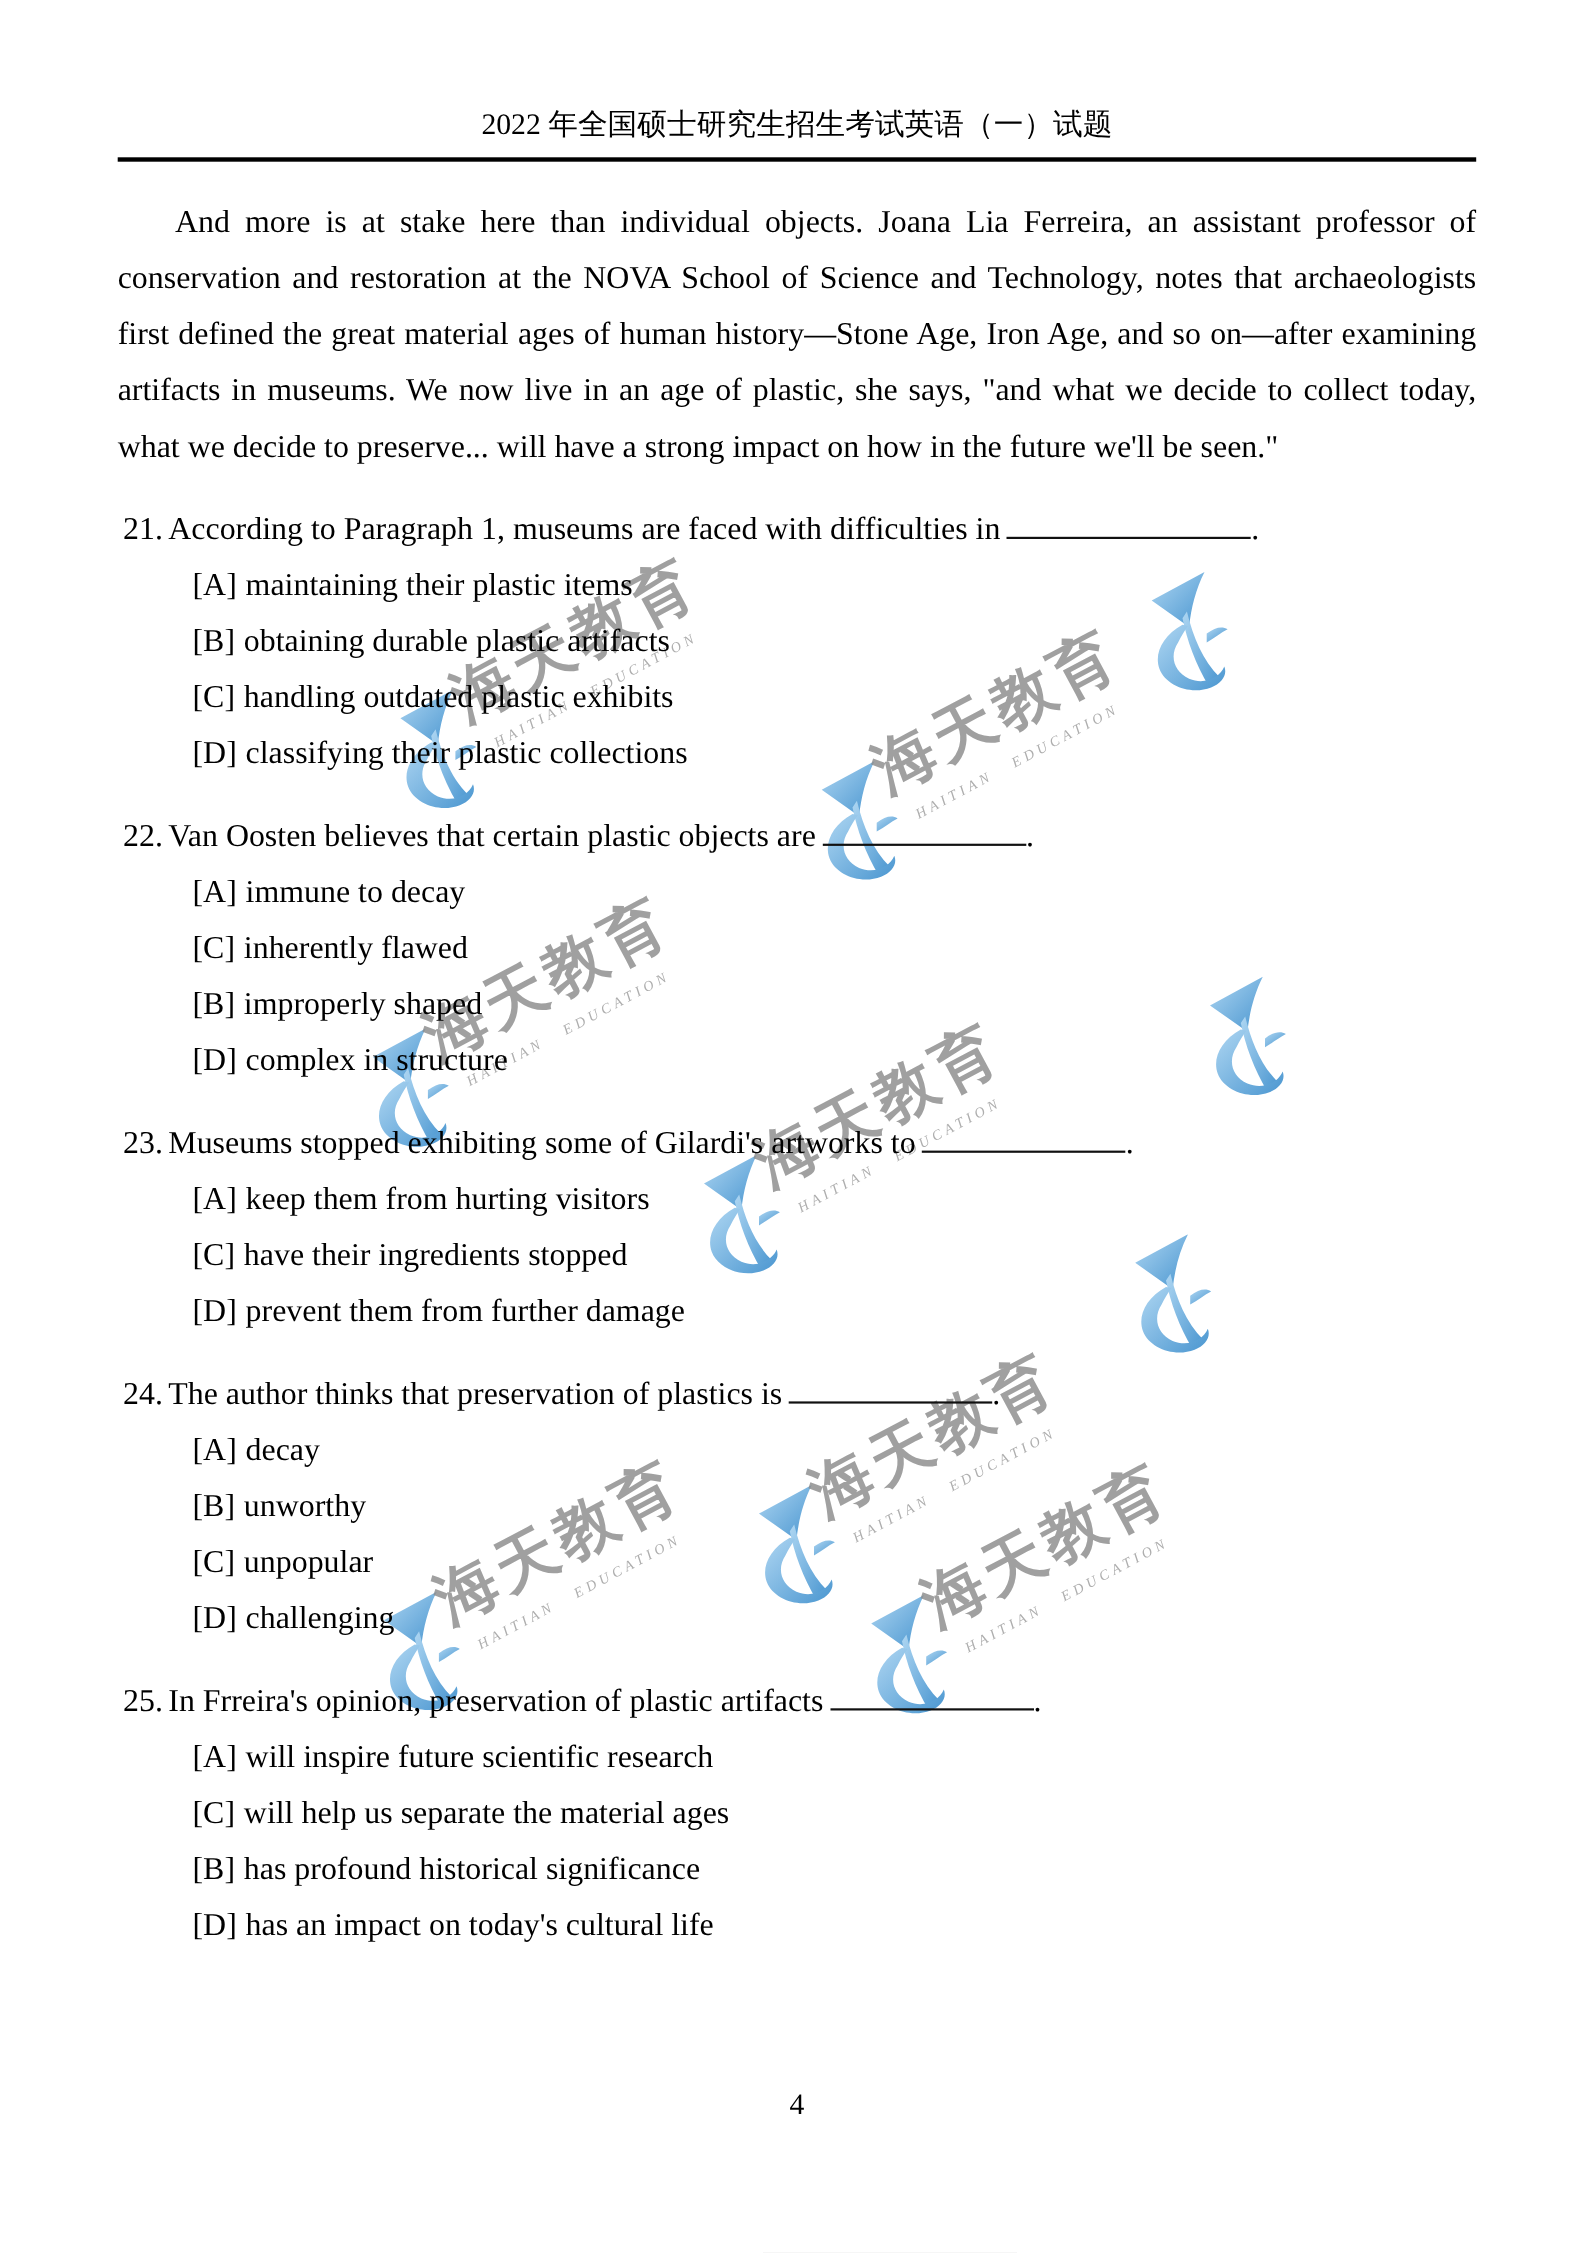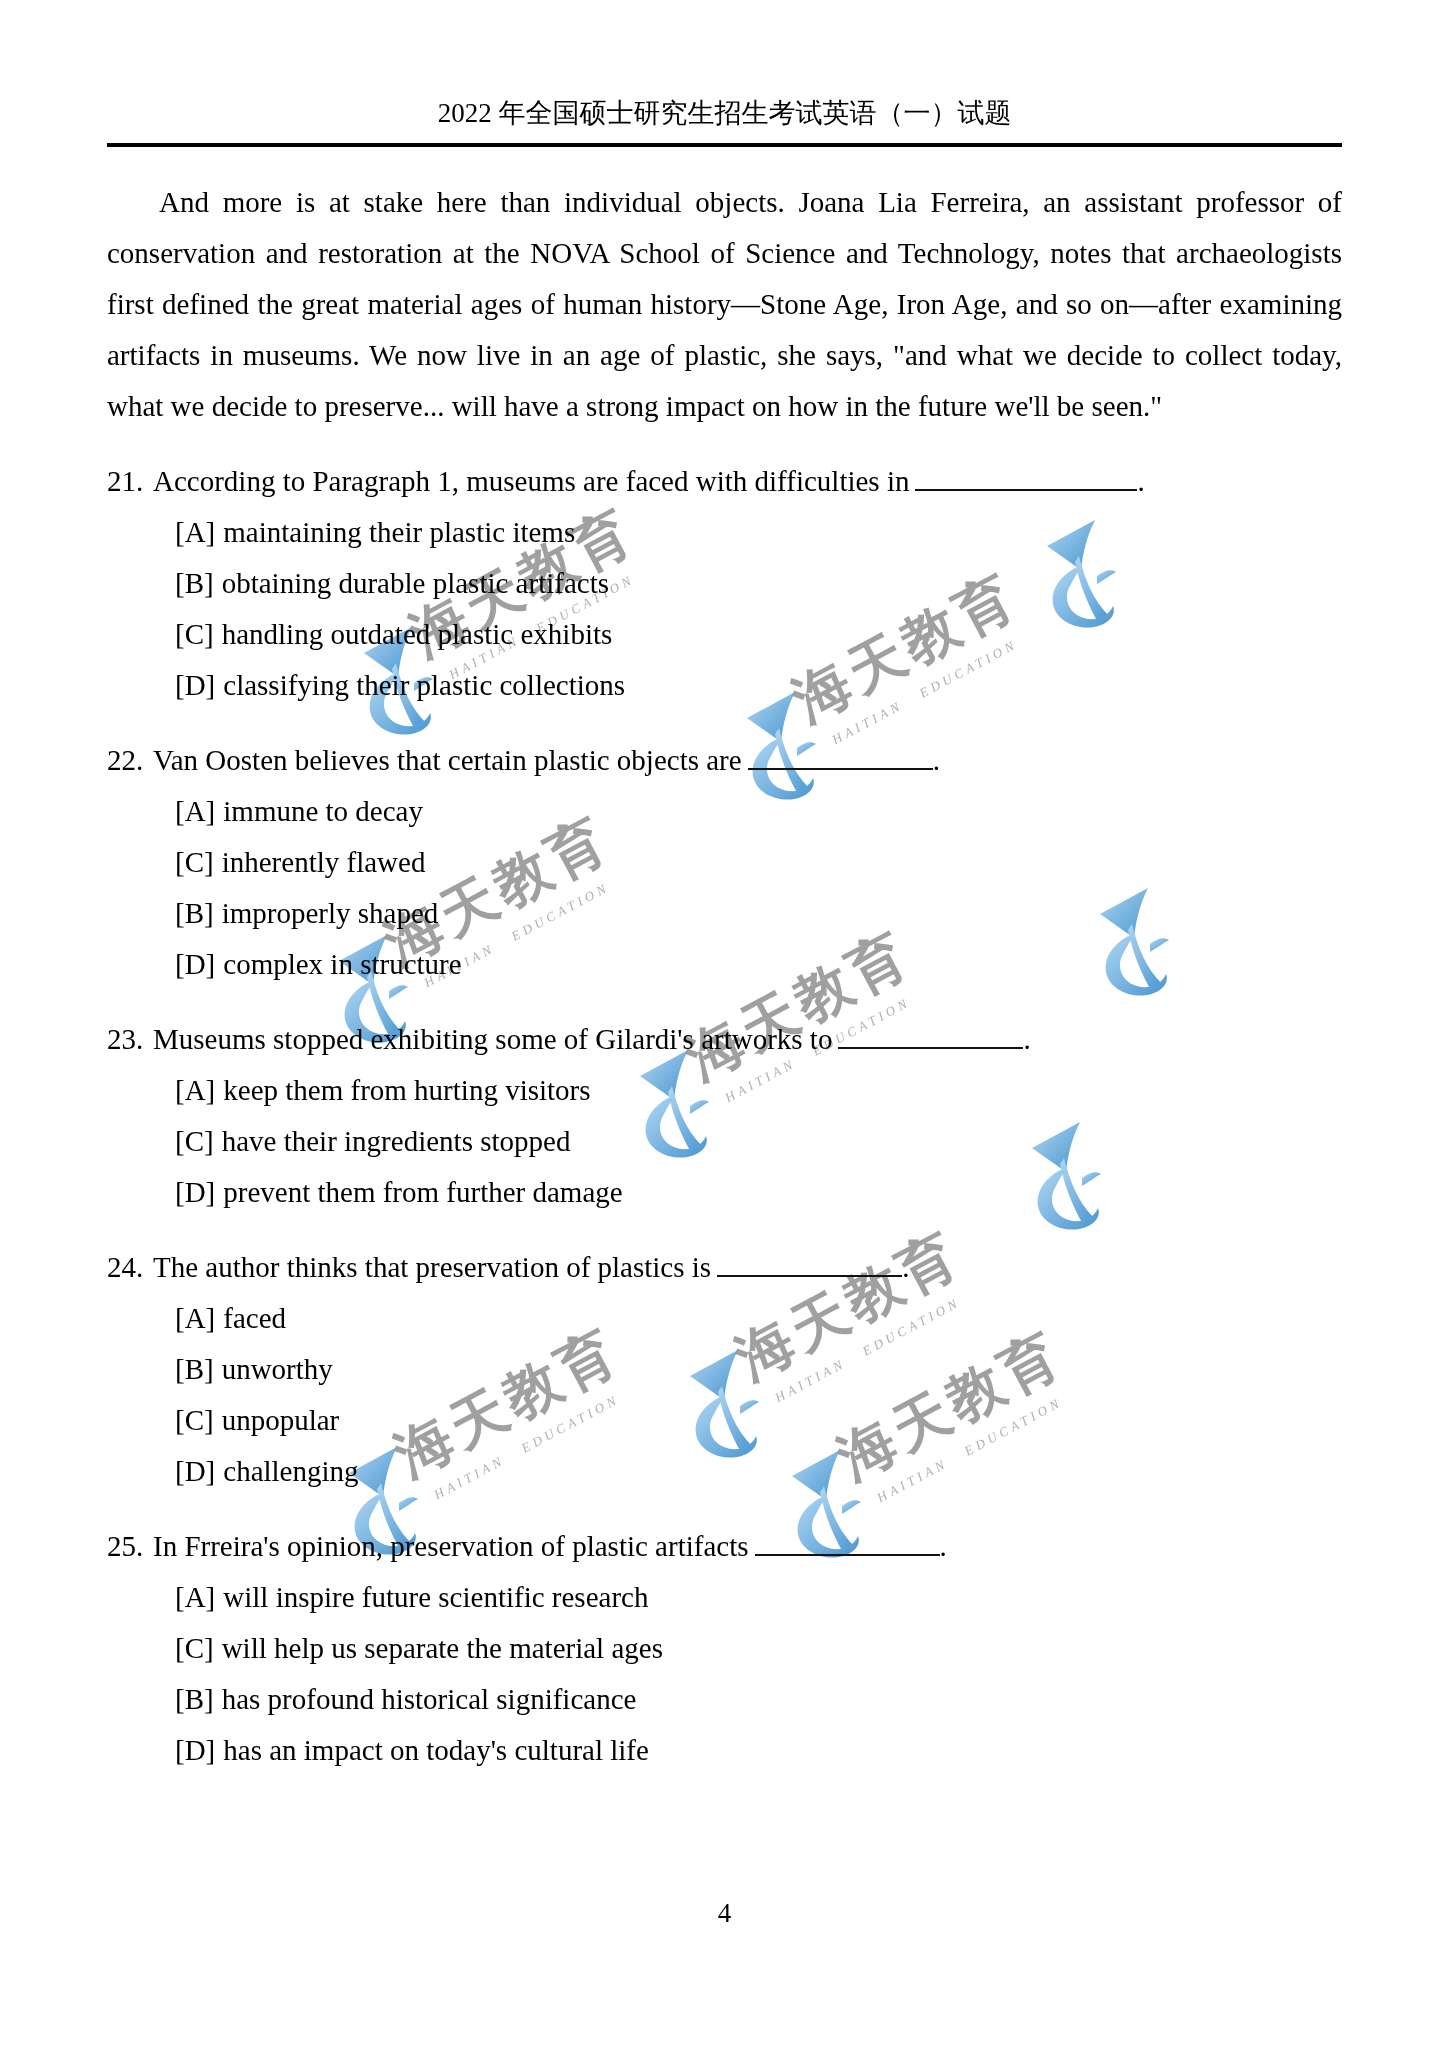--- a/index.html
+++ b/index.html
@@ -46,21 +46,21 @@
   .header-rule { height:4px; background:#000; margin-top:13px; }
 
   .passage {
     margin:30px 0 0 0;
     font-size:29px; line-height:51px;
     text-align:justify;
     text-indent:52px;
   }
 
   .question { margin-top:24px; font-size:29px; line-height:51px; }
-  .stem .qnum { display:inline-block; min-width:46px; }
+  .stem .qnum { display:inline-block; min-width:46px;text-align:center; }
   .blank {
     display:inline-block;
     width:185px; height:26px;
     border-bottom:2px solid #111;
     margin-left:6px;
   }
   .blank.wide { width:222px; }
   .options { margin-left:68px; }
   .option { line-height:51px; }
   .opt-label { margin-right:8px; }
@@ -225,21 +225,21 @@
       <div class="options">
         <div class="option"><span class="opt-label">[A]</span><span>keep them from hurting visitors</span></div>
         <div class="option"><span class="opt-label">[C]</span><span>have their ingredients stopped</span></div>
         <div class="option"><span class="opt-label">[D]</span><span>prevent them from further damage</span></div>
       </div>
     </section>
 
     <section class="question">
       <div class="stem"><span class="qnum">24.</span><span>The author thinks that preservation of plastics is</span><span class="blank"></span><span>.</span></div>
       <div class="options">
-        <div class="option"><span class="opt-label">[A]</span><span>faced</span></div>
+        <div class="option"><span class="opt-label">[A]</span><span>decay</span></div>
         <div class="option"><span class="opt-label">[B]</span><span>unworthy</span></div>
         <div class="option"><span class="opt-label">[C]</span><span>unpopular</span></div>
         <div class="option"><span class="opt-label">[D]</span><span>challenging</span></div>
       </div>
     </section>
 
     <section class="question">
       <div class="stem"><span class="qnum">25.</span><span>In Frreira's opinion, preservation of plastic artifacts</span><span class="blank"></span><span>.</span></div>
       <div class="options">
         <div class="option"><span class="opt-label">[A]</span><span>will inspire future scientific research</span></div>

